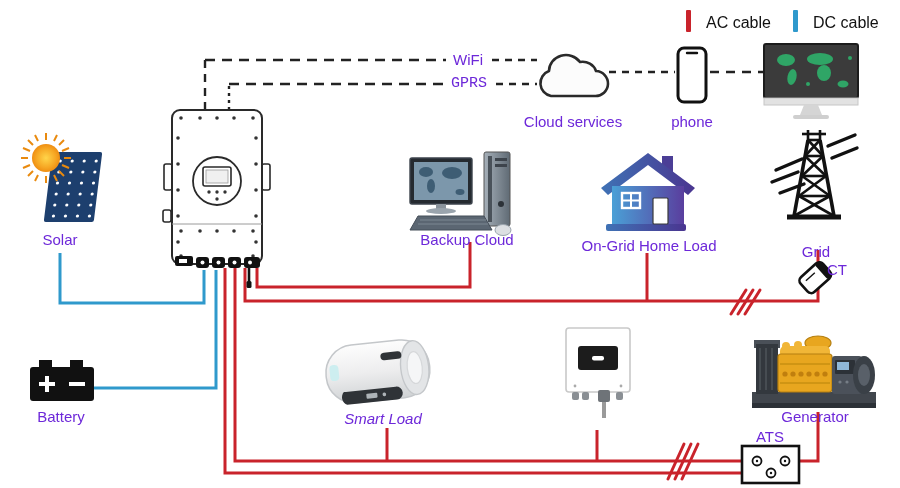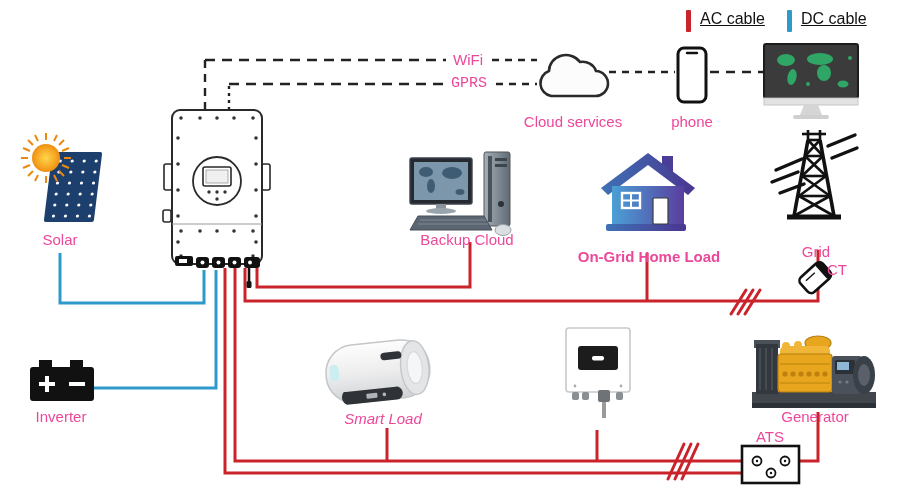--- a/index.html
+++ b/index.html
@@ -11,31 +11,31 @@
   }
   .stage{position:absolute;inset:0;}
   svg{position:absolute;left:0;top:0;}
   .wire{fill:none;stroke-width:3;stroke-linecap:butt;stroke-linejoin:miter;}
   .wire-ac{stroke:var(--ac,#c9232b);}
   .wire-dc{stroke:var(--dc,#2f99cc);}
   .wire-comm{stroke:var(--comm,#222);stroke-width:2.4;fill:none;}
   .slash{stroke:var(--ac,#c9232b);stroke-width:3;stroke-linecap:round;}
   .lbl{
     position:absolute;font-size:15px;line-height:16px;white-space:nowrap;
-    transform:translateX(-50%);text-align:center;color:#ec4899;
+    transform:translateX(-50%);text-align:center;color:#6d28d9;
   }
   .lbl-left{transform:none;text-align:left;}
   .legend{
     position:absolute;top:10px;left:686px;display:flex;align-items:center;gap:10px;
     font-size:16px;
   }
   .legend .swatch{width:5px;height:22px;border-radius:1px;display:inline-block;}
   .swatch-ac{background:var(--ac,#c9232b);}
   .swatch-dc{background:var(--dc,#2f99cc);}
-  .legend .item{display:flex;align-items:flex-start;gap:9px;margin-right:12px;text-decoration:underline;}
+  .legend .item{display:flex;align-items:flex-end;gap:15px;margin-right:12px;}
 </style>
 </head>
 <body>
 
 <div class="stage">
 
   <svg width="900" height="488" viewBox="0 0 900 488">
     <defs>
       <linearGradient id="houseGrad" x1="0" y1="0" x2="1" y2="0">
         <stop offset="0" stop-color="#4aa0d6"></stop>
@@ -399,22 +399,22 @@
       <span>DC cable</span>
     </span>
   </div>
 
   <div class="lbl" style="left:468px;top:52px;">WiFi</div>
   <div class="lbl" style="left:469px;top:76px;font-family:Liberation Mono, monospace;">GPRS</div>
   <div class="lbl" style="left:573px;top:114px;">Cloud services</div>
   <div class="lbl" style="left:692px;top:114px;">phone</div>
 
   <div class="lbl" style="left:60px;top:232px;">Solar</div>
-  <div class="lbl" style="left:61px;top:409px;">Inverter</div>
+  <div class="lbl" style="left:61px;top:409px;">Battery</div>
   <div class="lbl" style="left:467px;top:232px;">Backup Cloud</div>
-  <div class="lbl" style="left:649px;top:249px;font-weight:bold;">On-Grid Home Load</div>
+  <div class="lbl" style="left:649px;top:238px;">On-Grid Home Load</div>
   <div class="lbl" style="left:816px;top:244px;">Grid</div>
   <div class="lbl lbl-left" style="left:827px;top:262px;">CT</div>
   <div class="lbl" style="left:383px;top:411px;font-style:italic;">Smart Load</div>
   <div class="lbl" style="left:815px;top:409px;">Generator</div>
   <div class="lbl" style="left:770px;top:429px;">ATS</div>
 
 </div>
 
 </body></html>

